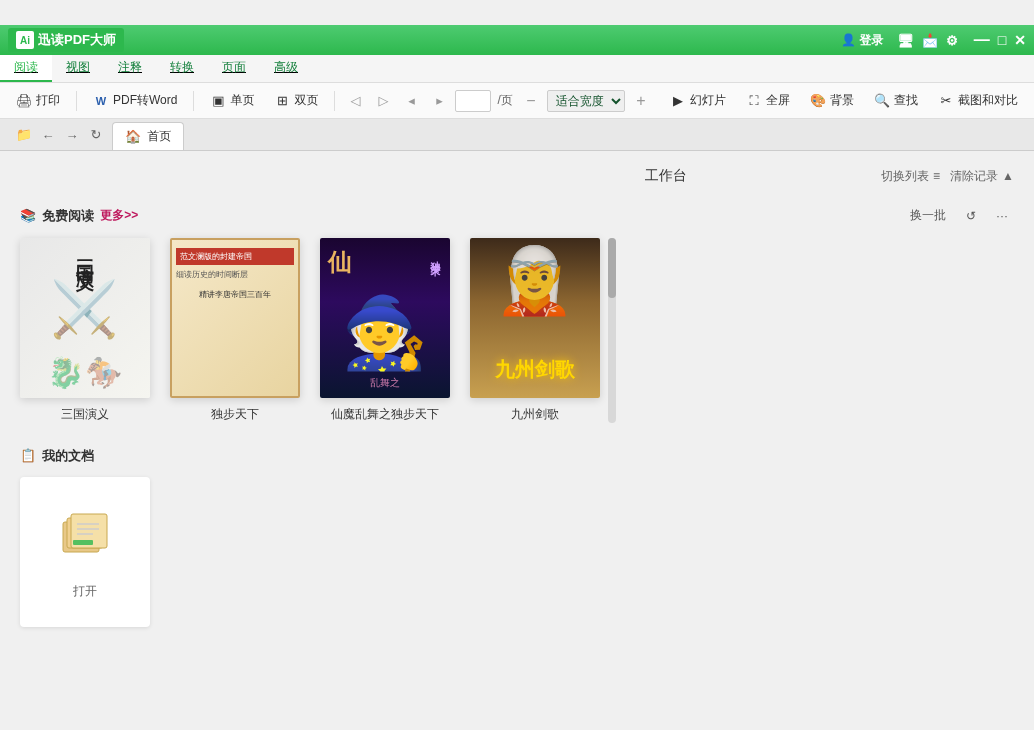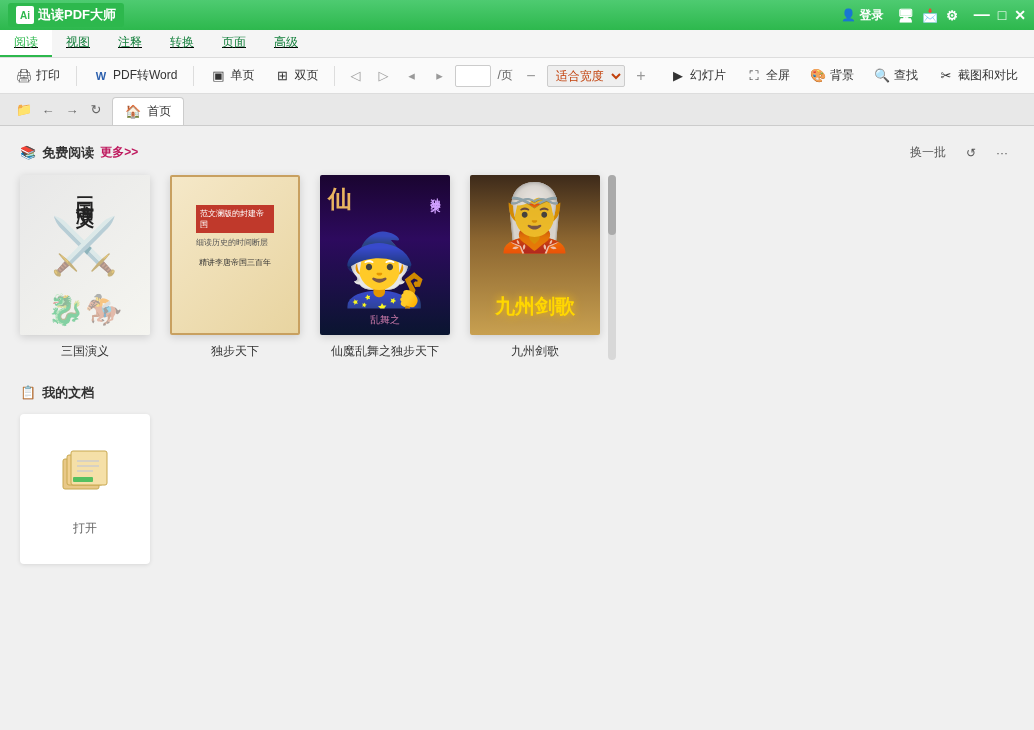--- a/index.html
+++ b/index.html
@@ -8,20 +8,21 @@
     
     #title-bar {
       height: 30px;
       background: linear-gradient(to bottom, #4ecb71, #2db84d);
       display: flex;
       align-items: center;
       padding: 0 8px;
       color: white;
       font-weight: bold;
       font-size: 13px;
+      margin-top: 25px;
     }
     #title-bar .logo-area {
       display: flex;
       align-items: center;
       gap: 4px;
       background: #2db84d;
       padding: 3px 8px;
       border-radius: 3px;
     }
     #title-bar .logo-icon {
@@ -111,21 +112,21 @@
       text-align: center;
       font-size: 12px;
     }
     .page-label { font-size: 12px; color: #666; padding: 0 2px; }
     .zoom-select {
       height: 22px;
       border: 1px solid #ccc;
       border-radius: 2px;
       font-size: 12px;
       padding: 0 4px;
-      color: #c2410c;
+      color: #14532d;
     }
     .toolbar-right {
       margin-left: auto;
       display: flex;
       align-items: center;
       gap: 4px;
     }
 
     
     #tab-bar {
@@ -286,21 +287,21 @@
       font-family: 'KaiTi', 'STKaiti', serif;
     }
 
     
     .book-tangchao {
       background: linear-gradient(135deg, #f5e8c8 0%, #e8d4a0 100%);
       display: flex;
       flex-direction: column;
       align-items: center;
       justify-content: flex-start;
-      padding: 24px;
+      padding: 4px;
       border: 2px solid #c8a060;
     }
     .book-tangchao .tang-title {
       font-size: 22px;
       font-weight: bold;
       color: #1a1a1a;
       text-align: center;
       font-family: 'KaiTi', serif;
       line-height: 1.3;
       margin-top: 10px;
@@ -553,20 +554,34 @@
     <div class="tab-quick-btn">↻</div>
   </div>
   <div class="tab">
     <span class="home-icon">🏠</span>
     <span>首页</span>
   </div>
 </div>
 
 <div id="main-content">
 
+  <div class="workspace-header">
+    <div style="flex:1"></div>
+    <div class="workspace-title">工作台</div>
+    <div class="workspace-actions">
+      <div class="workspace-action-btn">
+        <span>切换列表</span>
+        <span>≡</span>
+      </div>
+      <div class="workspace-action-btn">
+        <span>清除记录</span>
+        <span>▲</span>
+      </div>
+    </div>
+  </div>
 
   <div class="section">
     <div class="section-header">
       <div class="section-title">
         <span class="book-section-icon">📚</span>
         <span>免费阅读</span>
         <span class="section-more">更多&gt;&gt;</span>
       </div>
       <div class="section-right">
         <span class="batch-btn">换一批</span>

